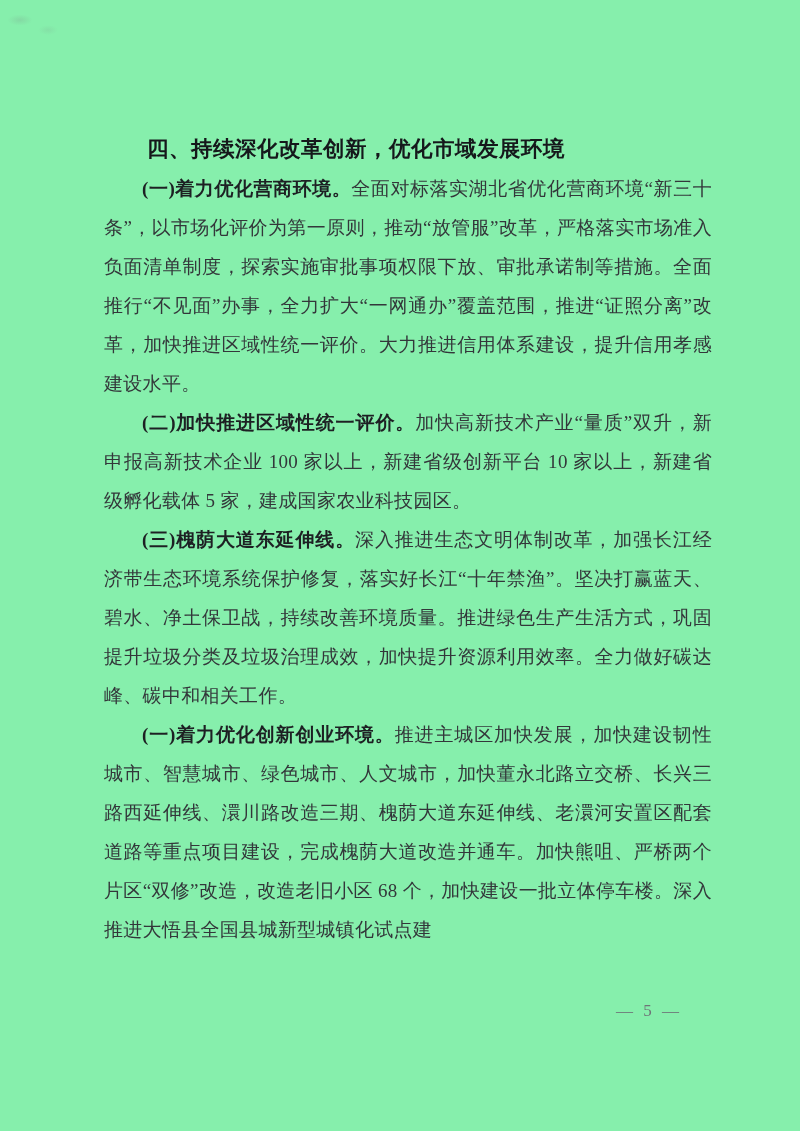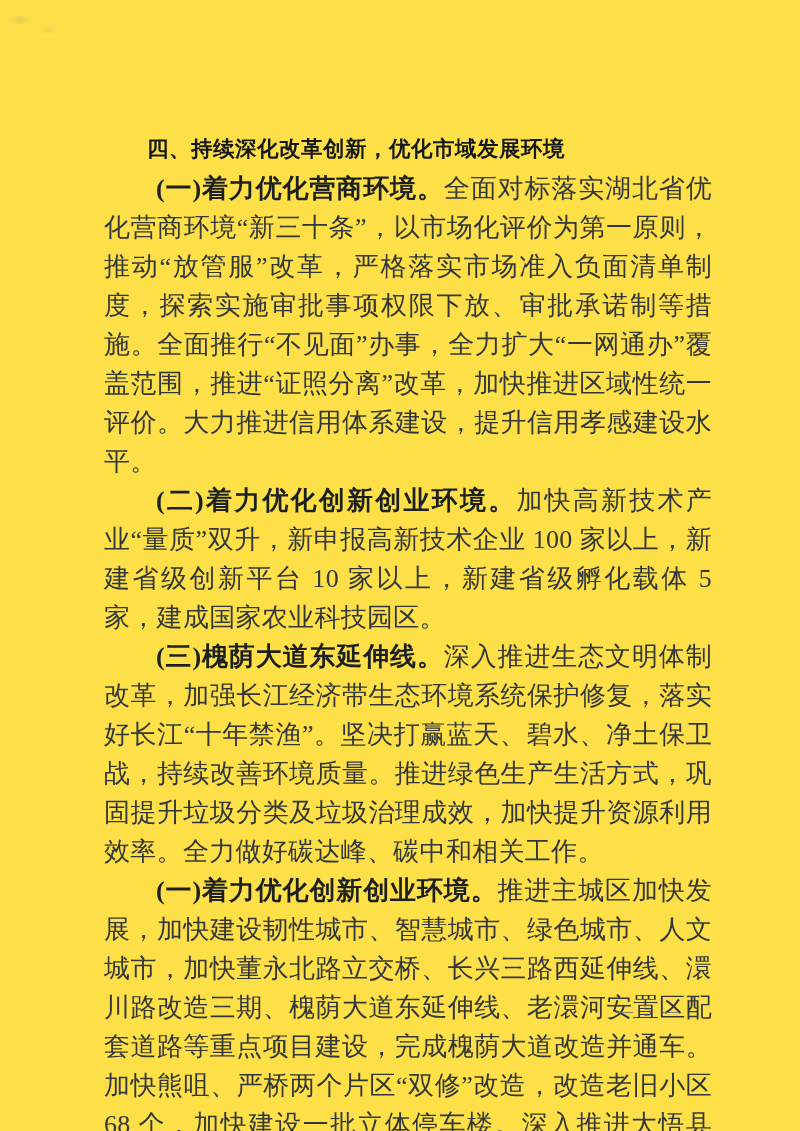--- a/index.html
+++ b/index.html
@@ -1,21 +1,21 @@
 <!DOCTYPE html>
 <html><head>
 <meta charset="utf-8">
 <style>
   html, body { margin: 0; padding: 0; background: #e8e8e8; }
   .page {
     position: relative;
     width: 800px;
     height: 1131px;
     margin: 0 auto;
-    background: #fde047;
+    background: #86efac;
     overflow: hidden;
     font-family: "Liberation Serif", "DejaVu Serif", serif;
   }
   
   .scan-artifact {
     position: absolute;
     left: 0; top: 8px;
     width: 70px; height: 40px;
     background:
       radial-gradient(ellipse 18px 8px at 20px 12px, rgba(120,120,125,0.18), rgba(120,120,125,0) 70%),
@@ -31,21 +31,21 @@
     margin: 0;
     font-size: 21.5px;
     font-weight: bold;
     line-height: 39px;
     text-indent: 2em;
     letter-spacing: 0.5px;
     color: #15181b;
   }
   .para {
     margin: 0;
-    font-size: 26px;
+    font-size: 19px;
     line-height: 39px;
     text-indent: 2em;
     text-align: justify;
     color: #33373a;
     letter-spacing: 0.3px;
   }
   .para .lead {
     font-weight: bold;
     color: #1d2023;
   }
@@ -65,21 +65,21 @@
 <div class="page">
 
   <div class="scan-artifact"></div>
 
   <div class="content">
 
     <h2 class="section-heading">四、持续深化改革创新，优化市域发展环境</h2>
 
     <p class="para"><span class="lead">(一)着力优化营商环境。</span><span>全面对标落实湖北省优化营商环境“新三十条”，以市场化评价为第一原则，推动“放管服”改革，严格落实市场准入负面清单制度，探索实施审批事项权限下放、审批承诺制等措施。全面推行“不见面”办事，全力扩大“一网通办”覆盖范围，推进“证照分离”改革，加快推进区域性统一评价。大力推进信用体系建设，提升信用孝感建设水平。</span></p>
 
-    <p class="para"><span class="lead">(二)着力优化创新创业环境。</span><span>加快高新技术产业“量质”双升，新申报高新技术企业 100 家以上，新建省级创新平台 10 家以上，新建省级孵化载体 5 家，建成国家农业科技园区。</span></p>
+    <p class="para"><span class="lead">(二)加快推进区域性统一评价。</span><span>加快高新技术产业“量质”双升，新申报高新技术企业 100 家以上，新建省级创新平台 10 家以上，新建省级孵化载体 5 家，建成国家农业科技园区。</span></p>
 
     <p class="para"><span class="lead">(三)槐荫大道东延伸线。</span><span>深入推进生态文明体制改革，加强长江经济带生态环境系统保护修复，落实好长江“十年禁渔”。坚决打赢蓝天、碧水、净土保卫战，持续改善环境质量。推进绿色生产生活方式，巩固提升垃圾分类及垃圾治理成效，加快提升资源利用效率。全力做好碳达峰、碳中和相关工作。</span></p>
 
 
     <p class="para"><span class="lead">(一)着力优化创新创业环境。</span><span>推进主城区加快发展，加快建设韧性城市、智慧城市、绿色城市、人文城市，加快董永北路立交桥、长兴三路西延伸线、澴川路改造三期、槐荫大道东延伸线、老澴河安置区配套道路等重点项目建设，完成槐荫大道改造并通车。加快熊咀、严桥两个片区“双修”改造，改造老旧小区 68 个，加快建设一批立体停车楼。深入推进大悟县全国县城新型城镇化试点建</span></p>
 
   </div>
 
   <div class="page-number">— 5 —</div>
 

